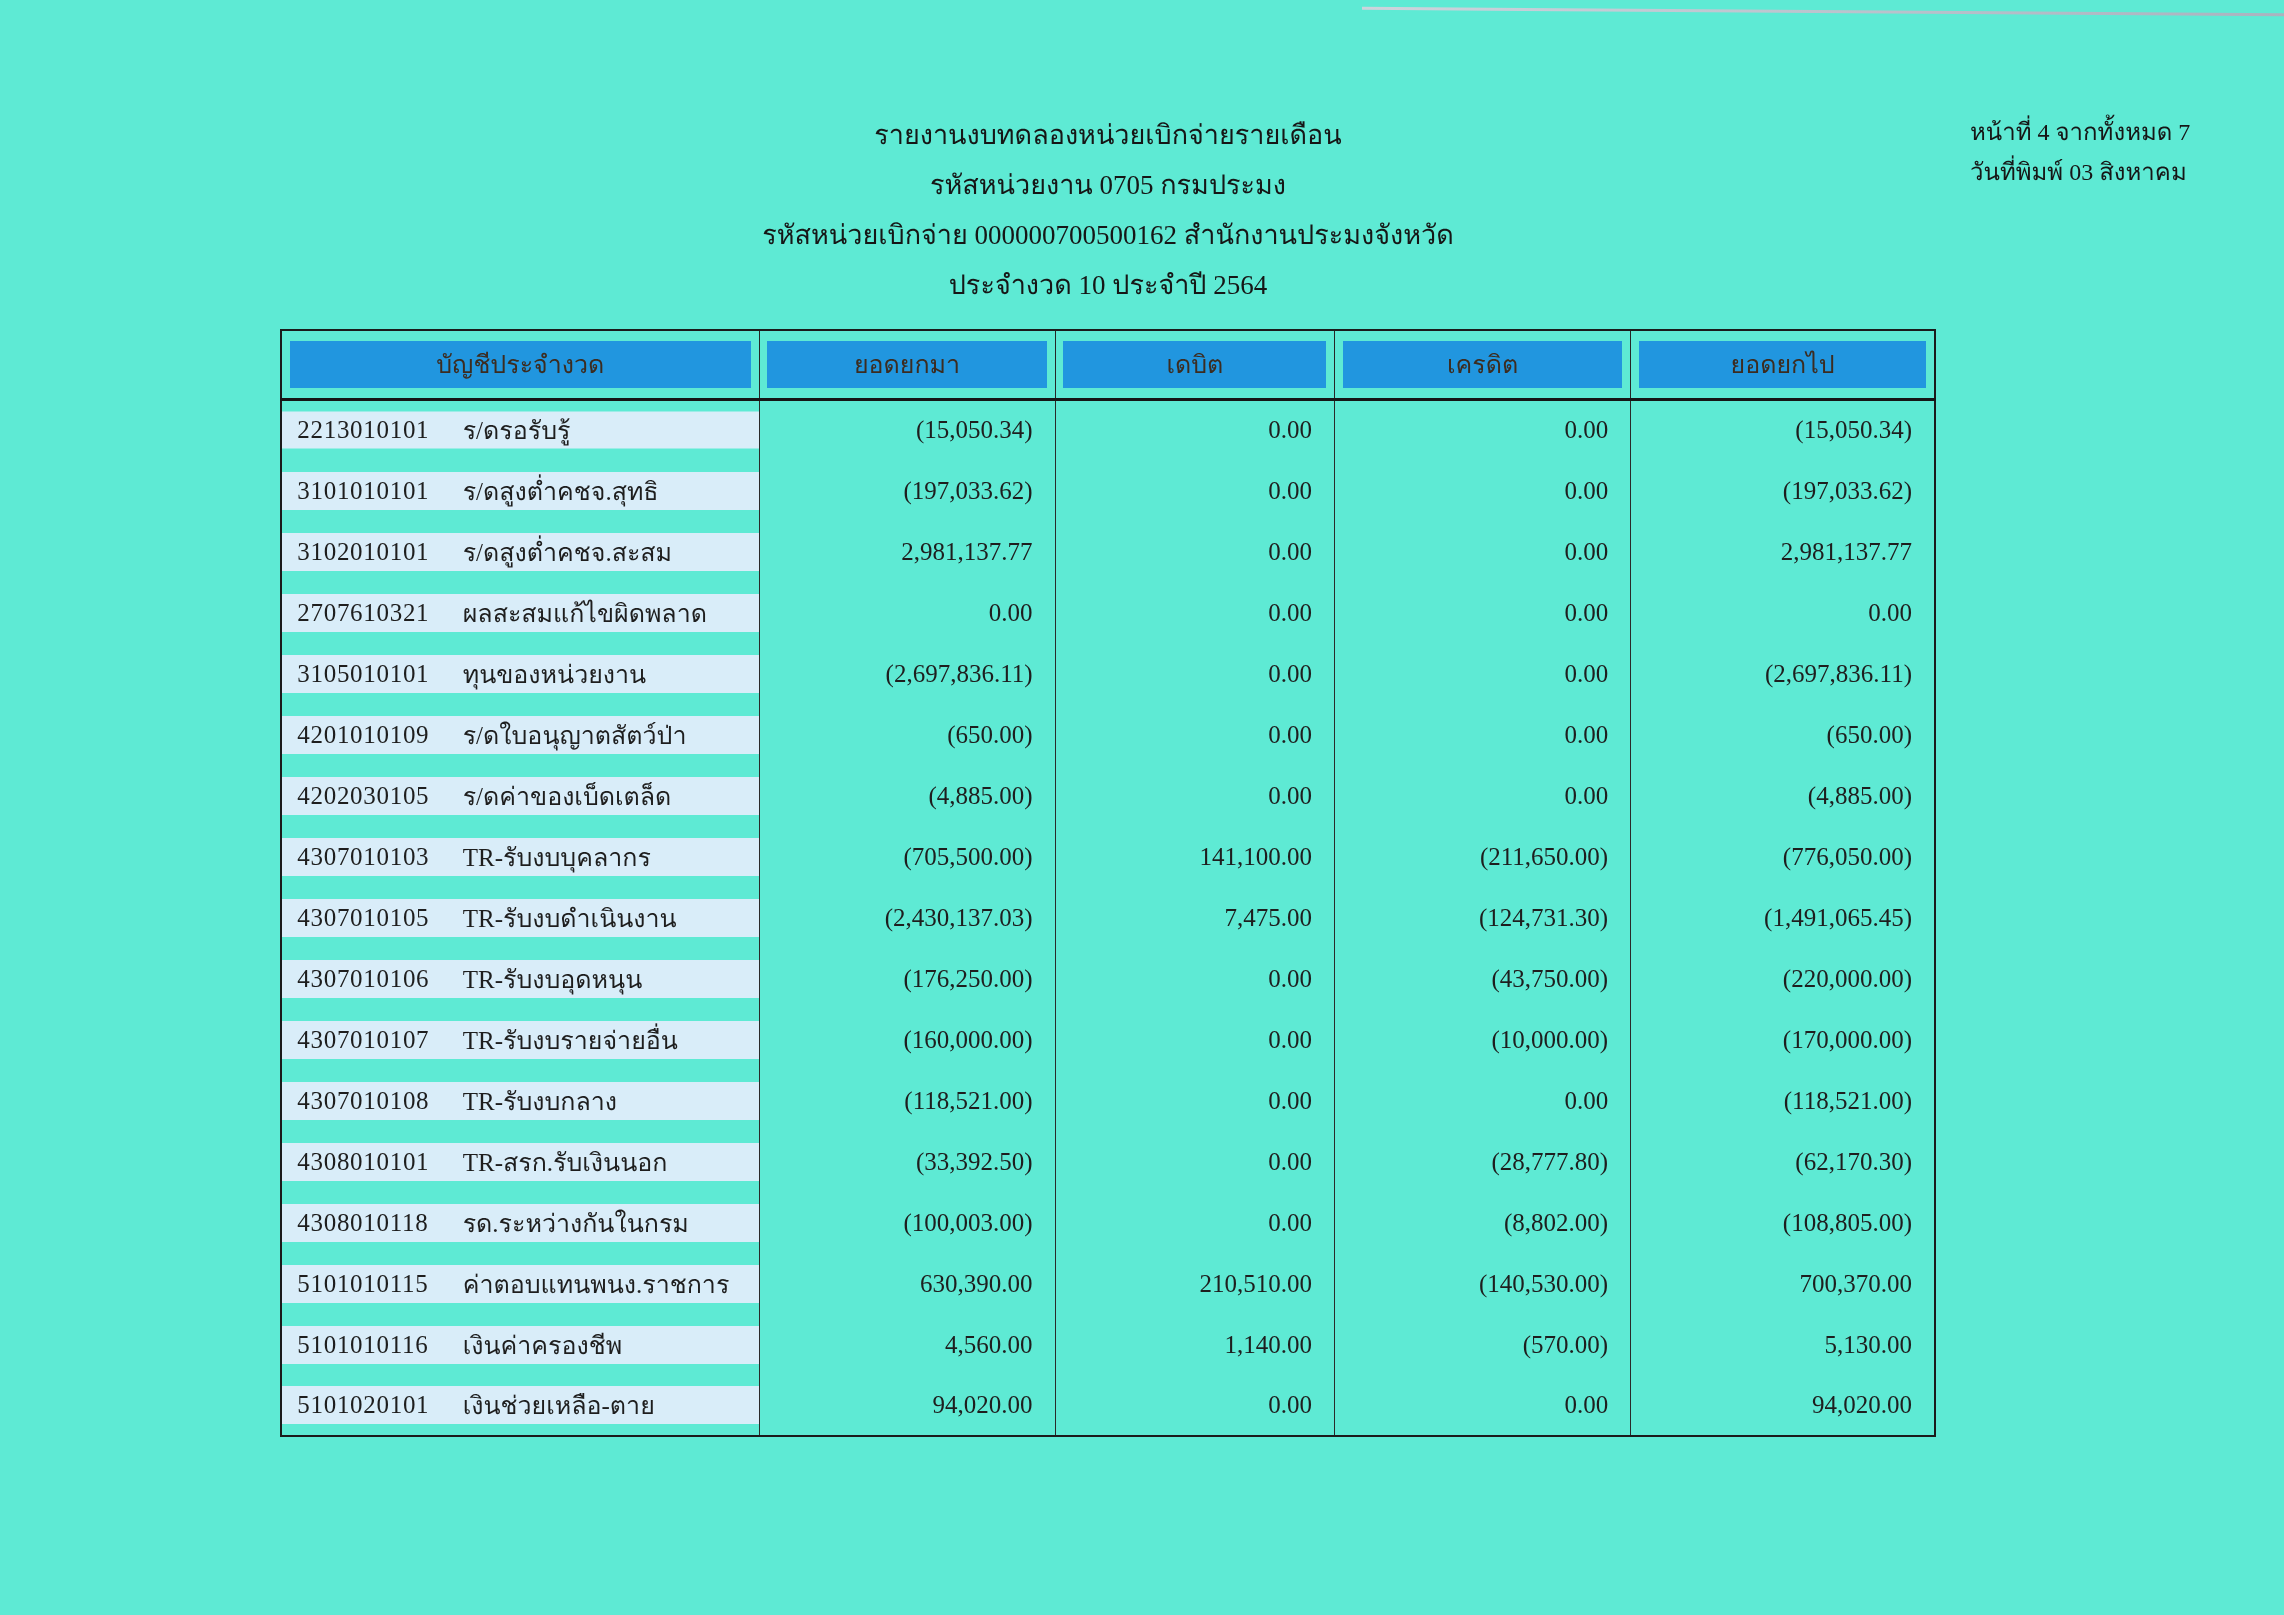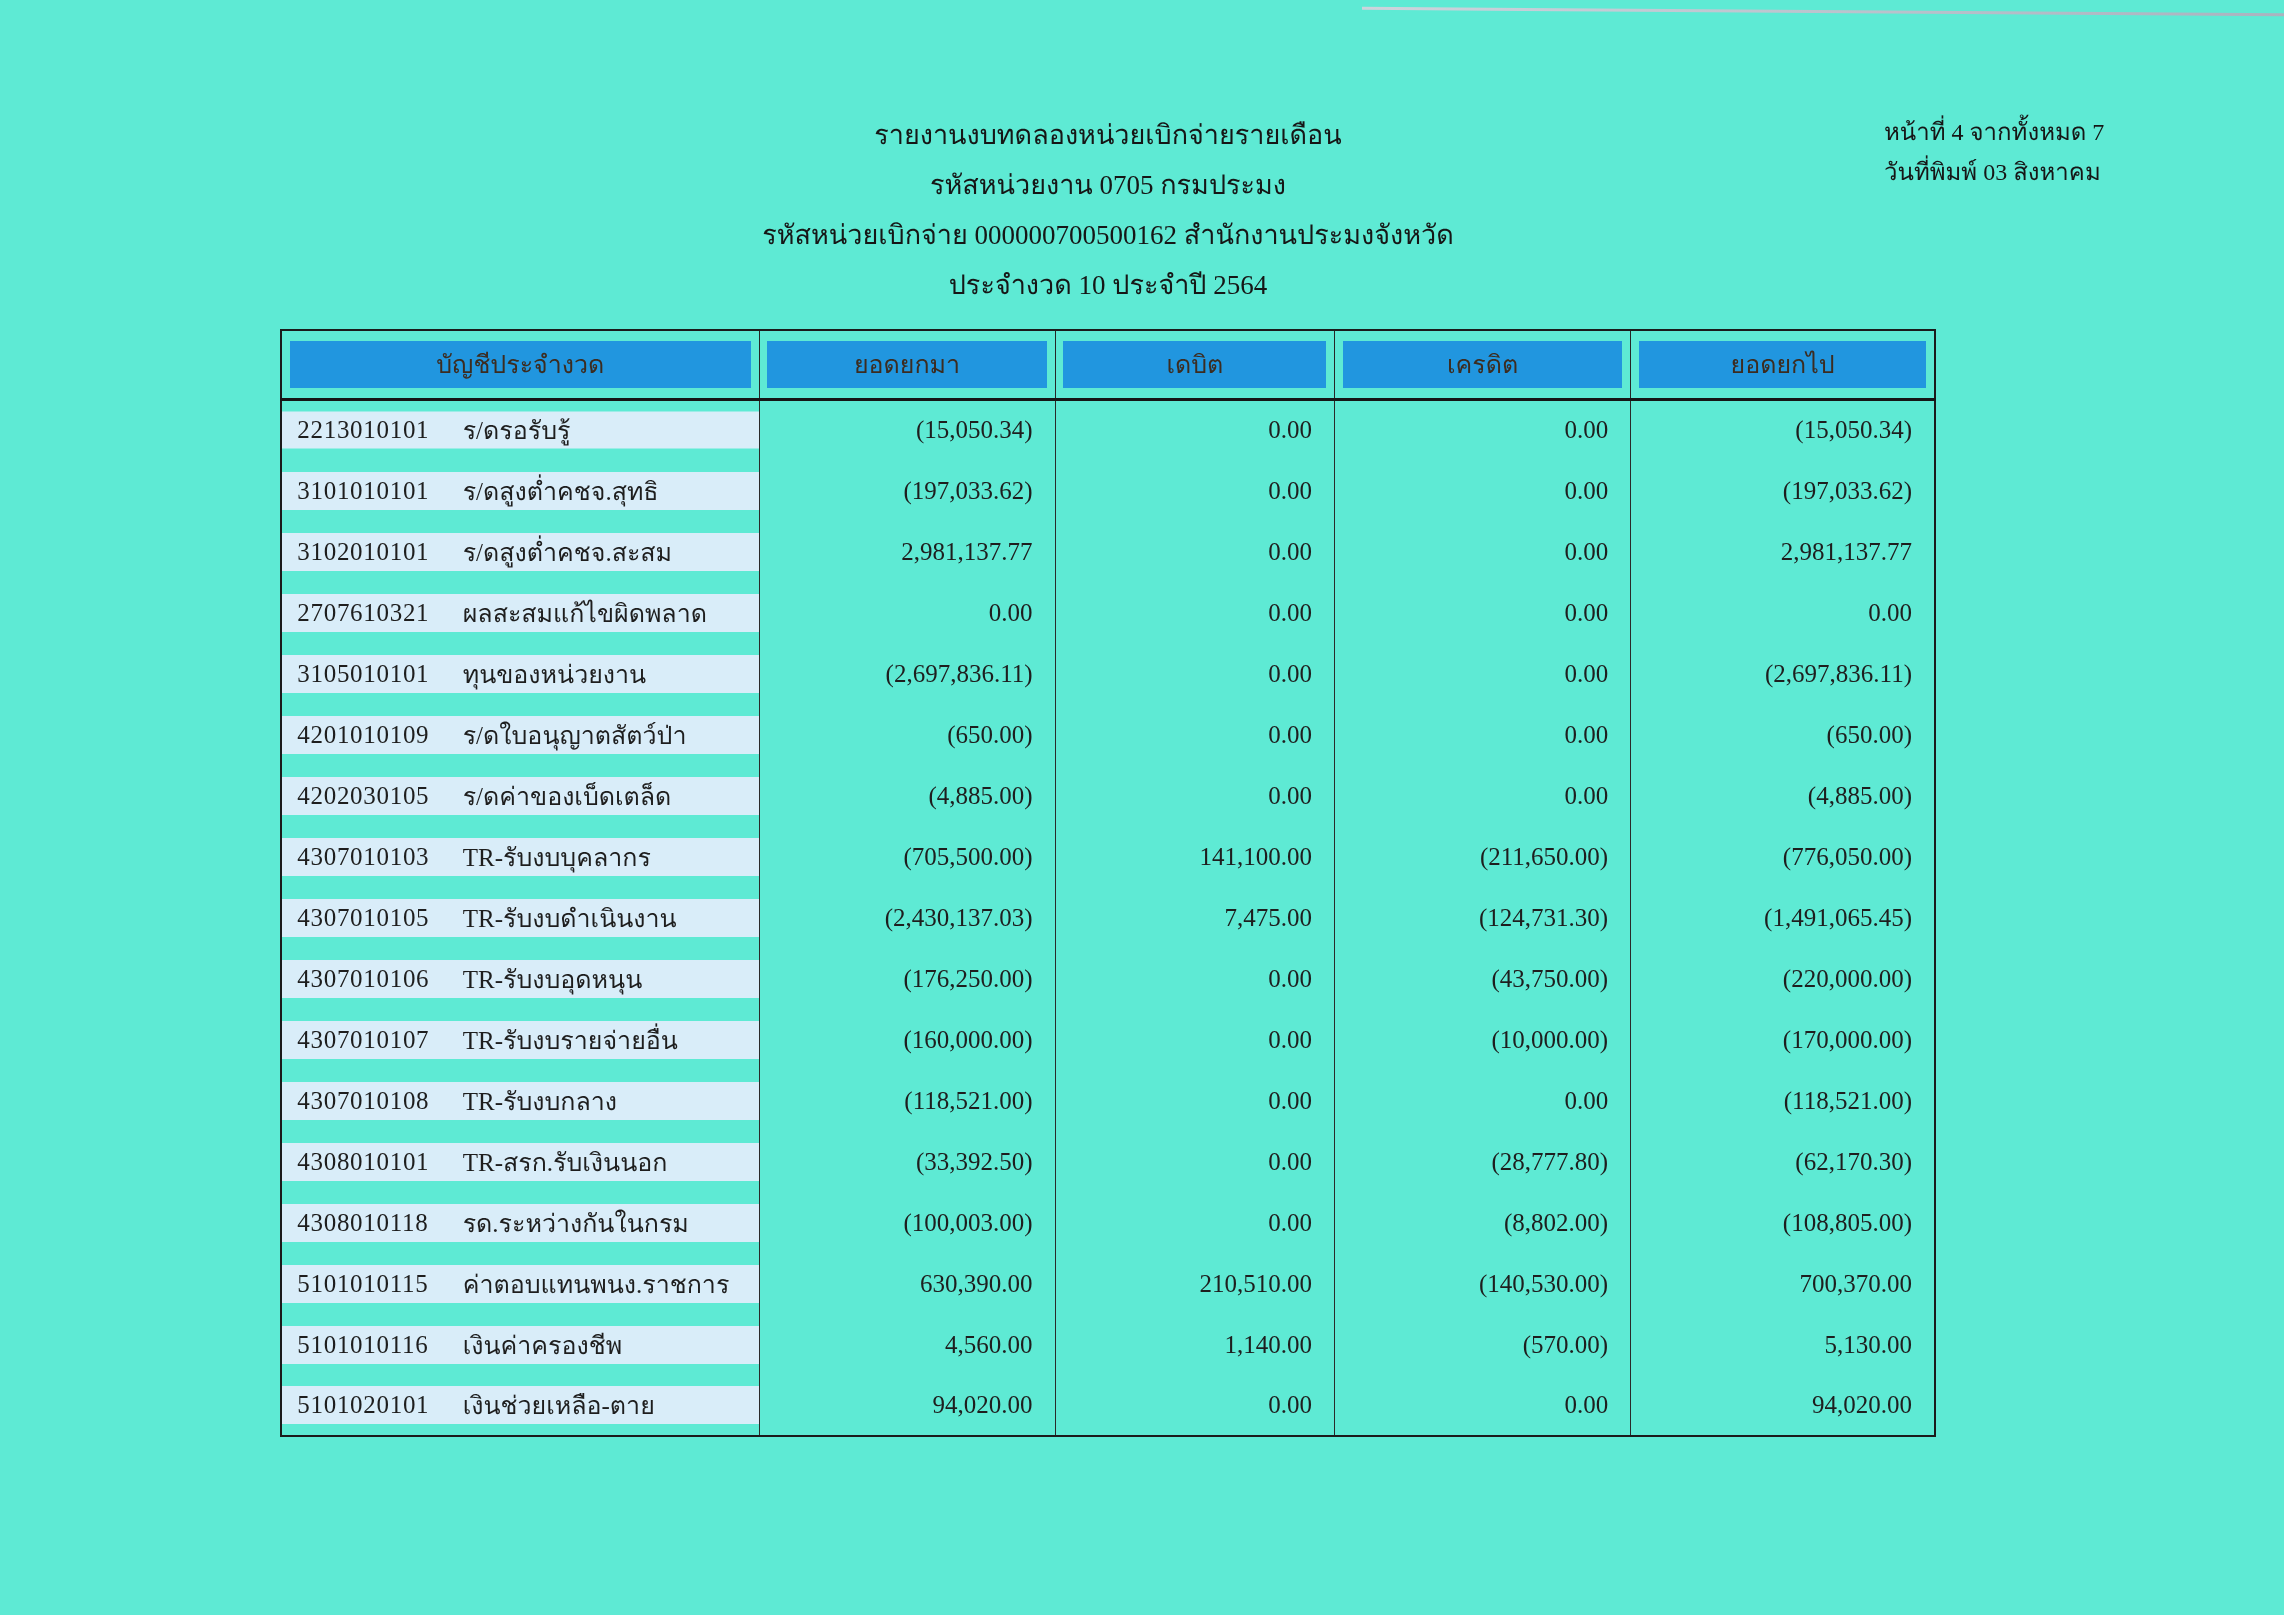--- a/index.html
+++ b/index.html
@@ -23,21 +23,21 @@
     position: absolute;
     left: 280px; top: 110px;
     width: 1656px;
     text-align: center;
     font-size: 27px;
     line-height: 50px;
     color: #161616;
   }
   .page-info {
     position: absolute;
-    left: 1884px; top: 112px;
+    left: 1970px; top: 112px;
     width: 300px;
     font-size: 24px;
     line-height: 40px;
     color: #161616;
     white-space: nowrap;
   }
   table.report {
     position: absolute;
     left: 280px; top: 329px;
     width: 1656px;

